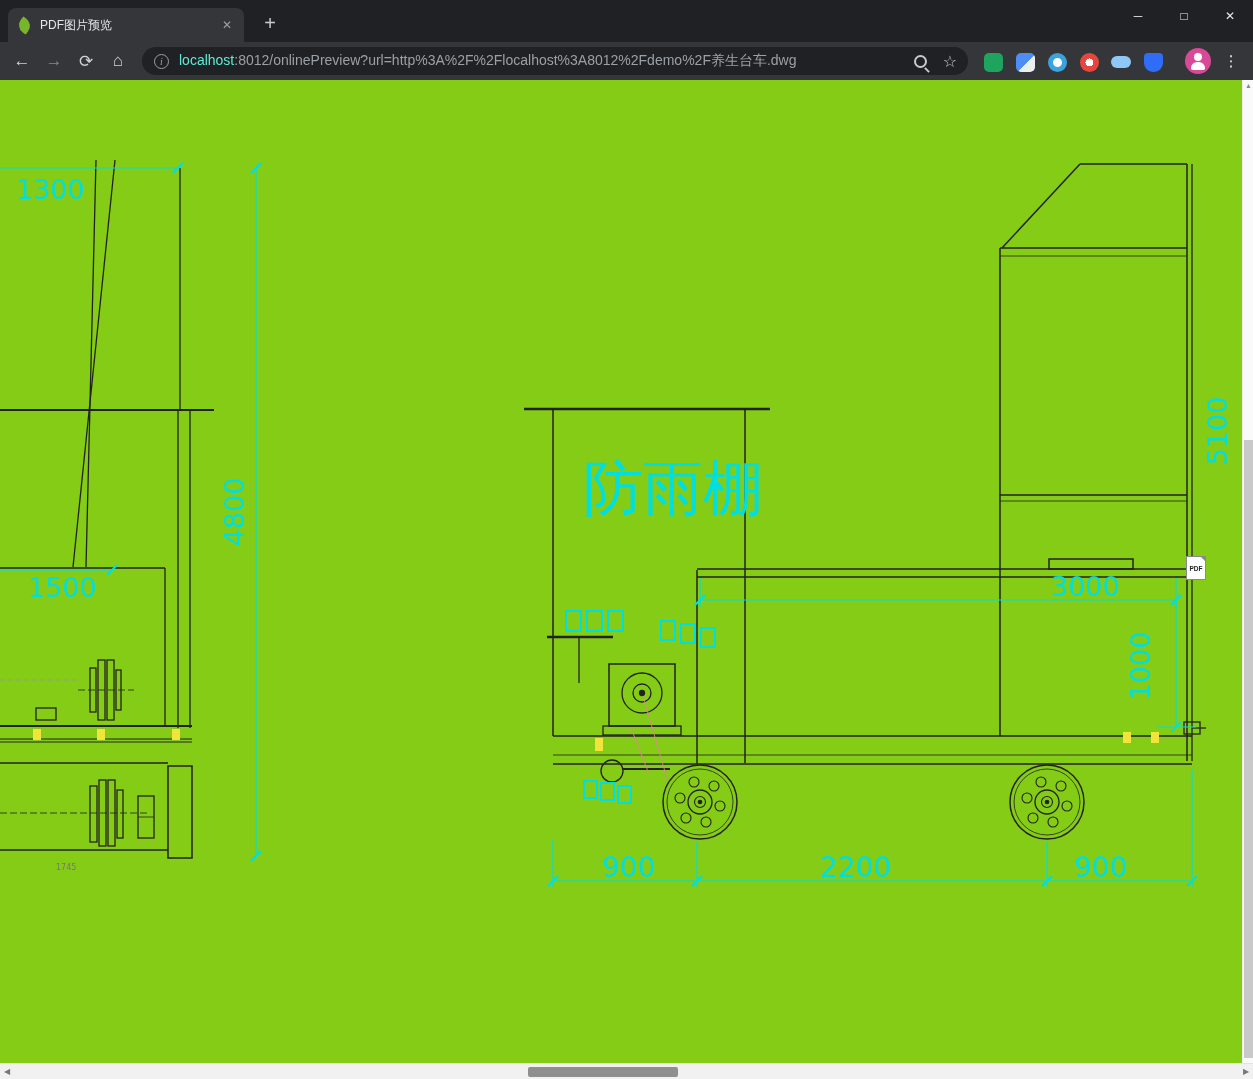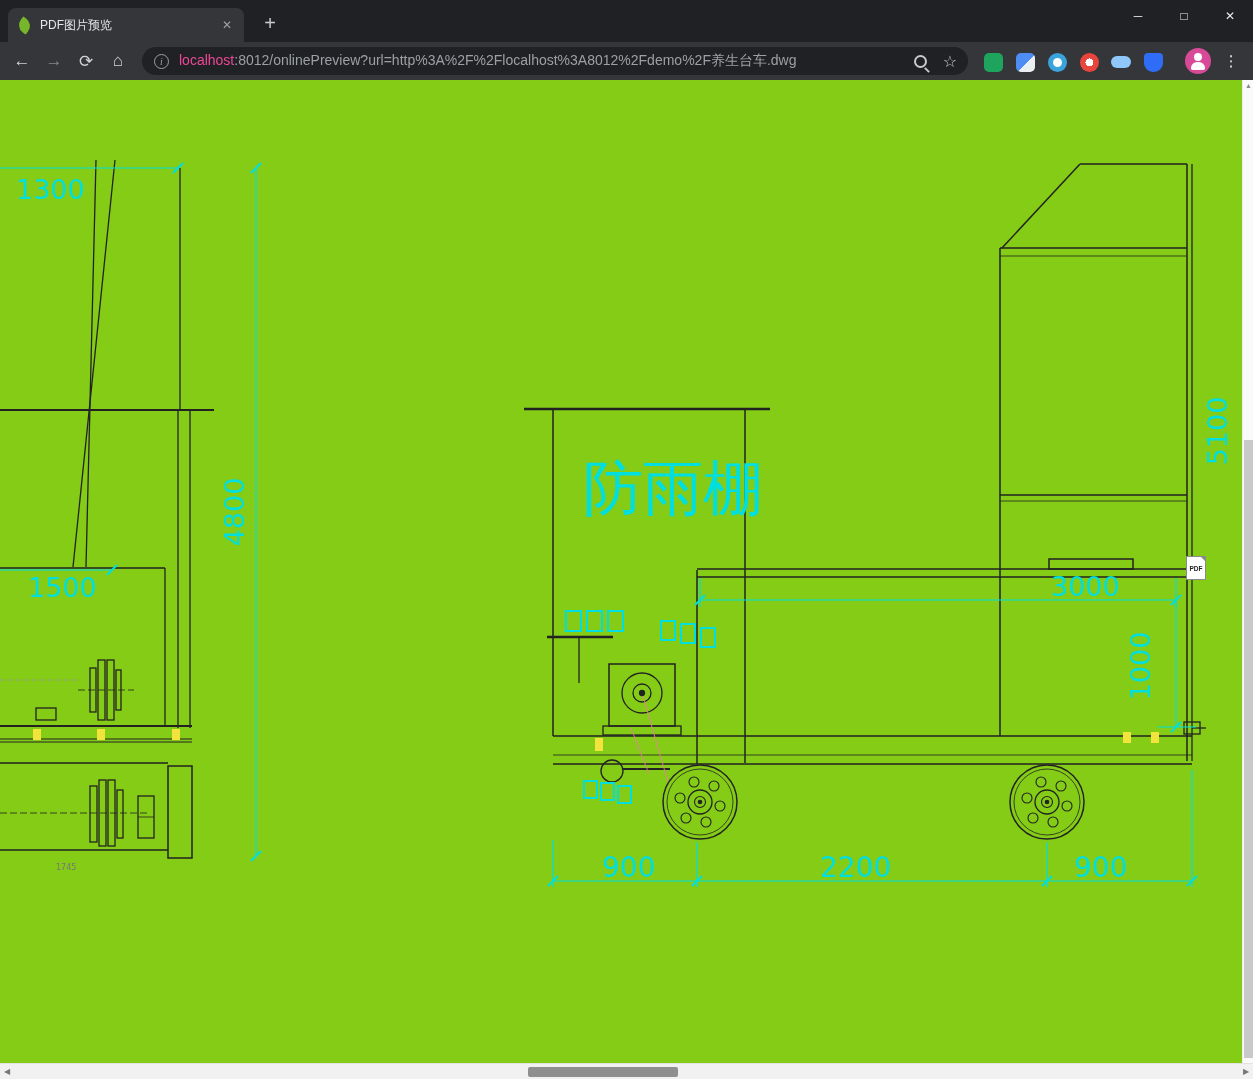--- a/index.html
+++ b/index.html
@@ -26,21 +26,21 @@
   .toolbar { position:absolute; top:42px; left:0; width:1253px; height:38px; background:#35363a; }
   .navbtn { position:absolute; top:5px; width:28px; height:28px; display:flex; align-items:center;
             justify-content:center; font-size:17px; color:#cfd2d6; border-radius:50%; }
   .navbtn.fwd { color:#84898e; }
   .omnibox { position:absolute; left:142px; top:5px; width:826px; height:28px; background:#202124;
              border-radius:14px; display:flex; align-items:center; }
   .info-icon { margin-left:12px; width:15px; height:15px; border:1px solid #9aa0a6; border-radius:50%;
                color:#9aa0a6; font-size:10px; line-height:14px; text-align:center;
                font-family:"Liberation Serif", serif; font-style:italic; flex:0 0 auto; }
   .url { margin-left:10px; font-size:14px; color:#9aa0a6; white-space:nowrap; overflow:hidden; flex:1; }
-  .url .host { color:#ec4899; }
+  .url .host { color:#5eead4; }
   .zoom-icon { position:relative; width:13px; height:13px; border:2px solid #c7cace; border-radius:50%;
                margin-right:16px; flex:0 0 auto; }
   .zoom-icon::after { content:""; position:absolute; width:2px; height:6px; background:#c7cace;
                left:10px; top:10px; transform:rotate(-45deg); }
   .star { color:#c7cace; font-size:16px; margin-right:11px; flex:0 0 auto; }
   .ext { position:absolute; top:8px; width:24px; height:24px; display:flex; align-items:center; justify-content:center; }
   .ext .sq { width:19px; height:19px; border-radius:5px; }
   .ext .circle { width:19px; height:19px; border-radius:50%; }
   .avatar { position:absolute; left:1185px; top:6px; width:26px; height:26px; border-radius:50%;
             background:#d84a97; }

